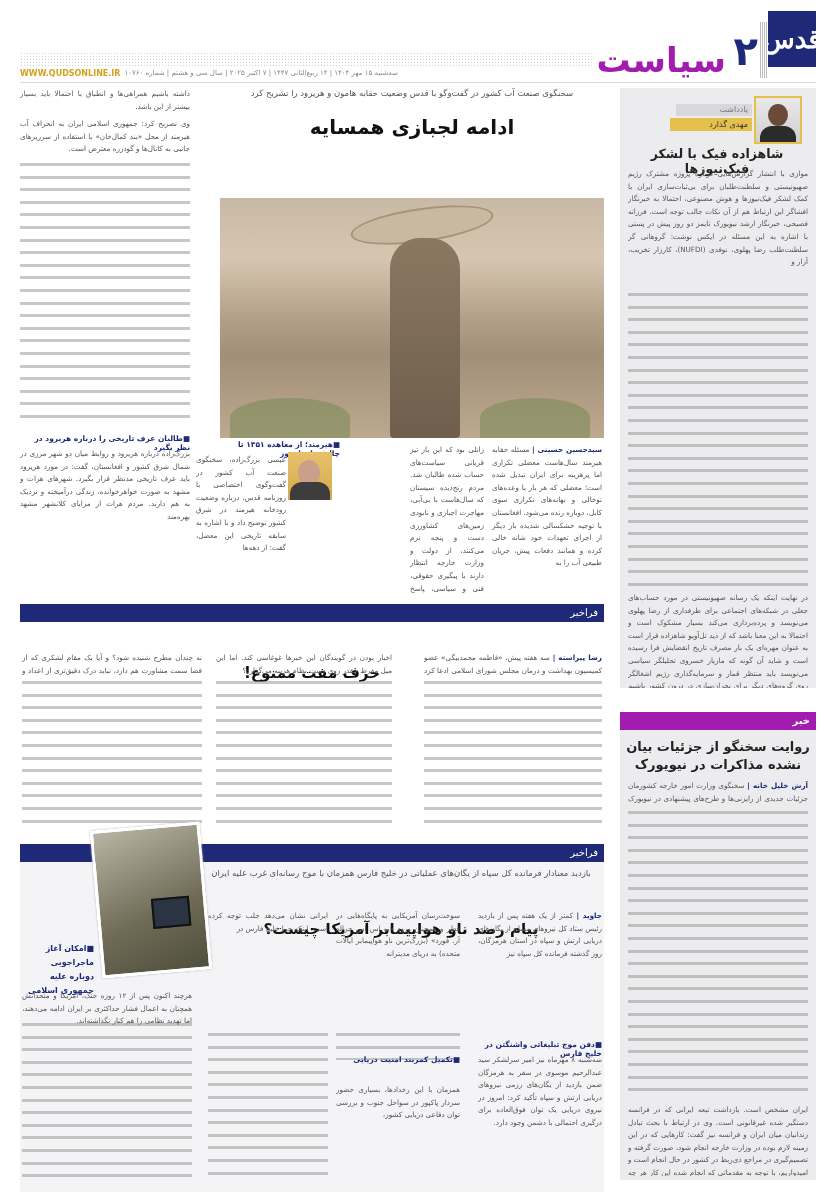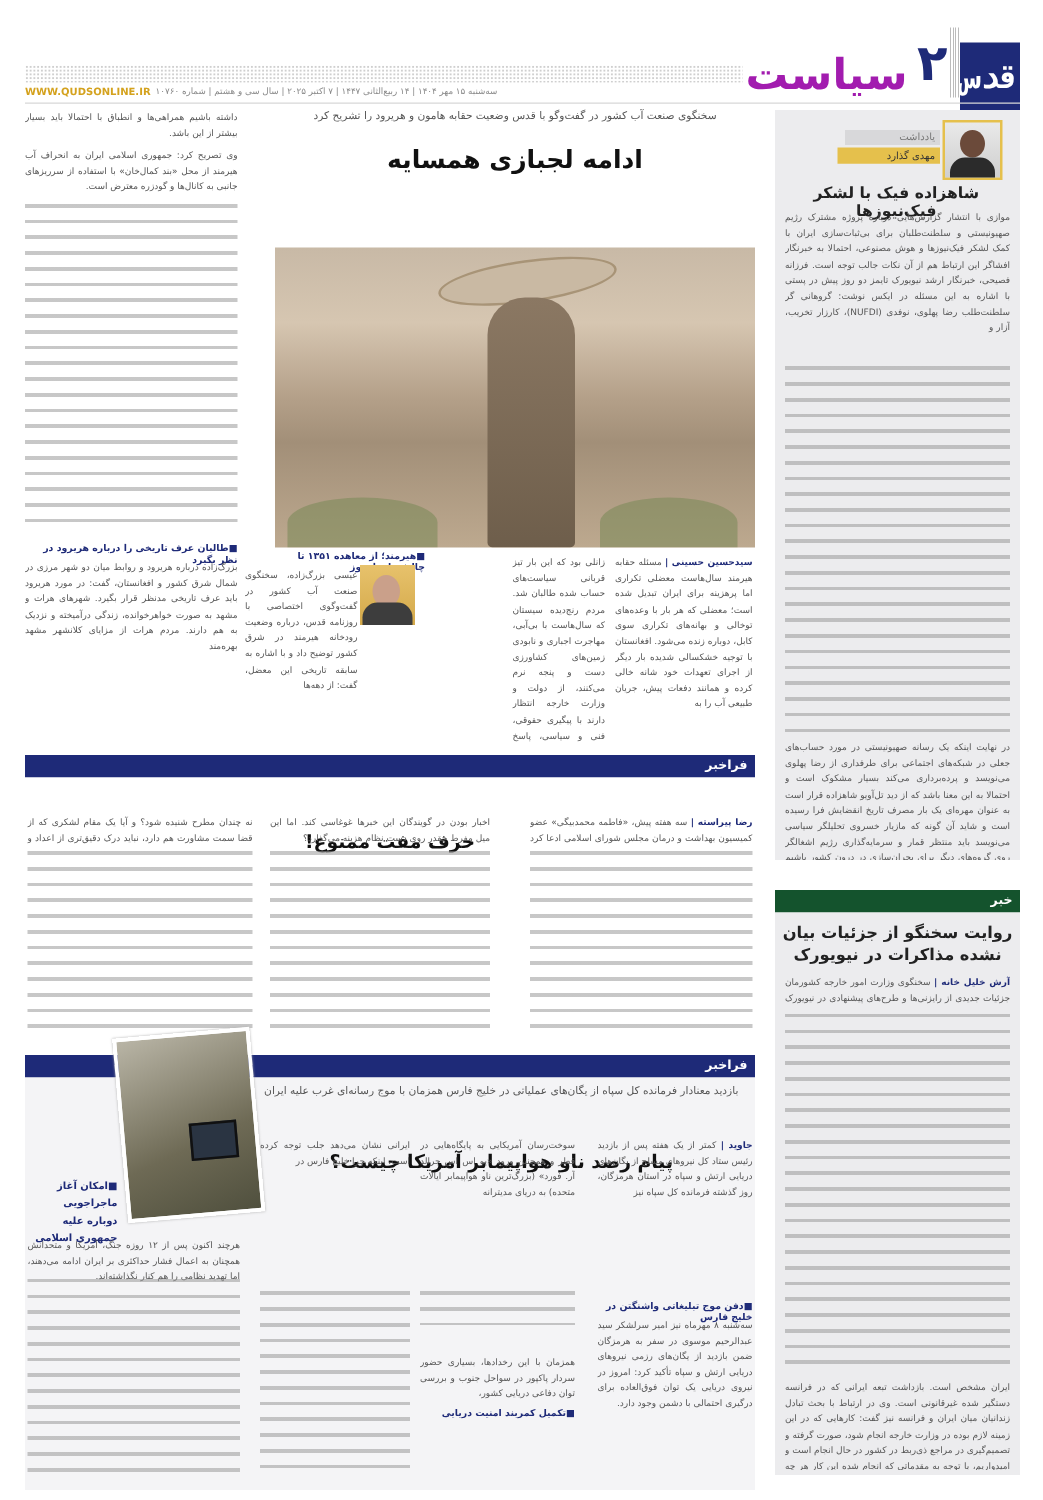--- a/index.html
+++ b/index.html
@@ -1,56 +1,56 @@
 <!DOCTYPE html>
 <html><head>
 <meta charset="utf-8">
 <style>
   html,body{margin:0;padding:0;background:#fff;}
   body{width:834px;height:1200px;position:relative;overflow:hidden;font-family:"DejaVu Sans",sans-serif;color:#222;direction:rtl;}
   .abs{position:absolute;}
   
-  .logo{right:18px;top:34px;width:48px;height:56px;background:#1e2a78;color:#fff;display:flex;align-items:center;justify-content:center;font-size:26px;font-weight:bold;font-family:Liberation Mono, monospace;}
+  .logo{right:18px;top:11px;width:48px;height:56px;background:#1e2a78;color:#fff;display:flex;align-items:center;justify-content:center;font-size:26px;font-weight:bold;font-family:Liberation Serif, serif;}
   .logo-stripe{right:66px;top:22px;width:8px;height:56px;background:repeating-linear-gradient(90deg,#bbb 0 1px,#fff 1px 2px);}
   .page-num{right:76px;top:26px;font-size:40px;font-weight:bold;color:#1e2a78;line-height:50px;}
   .section{right:108px;top:40px;font-size:34px;font-weight:bold;color:#a21caf;line-height:40px;}
   .dotband{left:20px;top:52px;right:240px;height:14px;background:radial-gradient(#cfcfcf 0.7px,transparent 0.8px) 0 0/3px 3px;}
   .infoline{left:20px;top:66px;width:560px;height:14px;font-size:7px;color:#888;display:flex;align-items:center;gap:4px;direction:rtl;justify-content:flex-end;}
   .site{color:#d4a21e;font-weight:bold;font-size:8px;direction:ltr;}
   .rule{left:20px;right:18px;top:82px;height:1px;background:#d8d8d8;}
   
   .rcol{right:18px;top:88px;width:196px;height:600px;background:#ececee;}
   .avatar{right:32px;top:96px;width:44px;height:44px;border:2px solid #e5c04c;background:linear-gradient(#e9e9e9,#cfcfcf);overflow:hidden;}
   .avatar .head{position:absolute;left:12px;top:6px;width:20px;height:22px;border-radius:50%;background:#6b4a3a;}
   .avatar .body{position:absolute;left:4px;top:28px;width:36px;height:20px;border-radius:12px 12px 0 0;background:#2b2b2b;}
   .tag-note{right:82px;top:104px;width:72px;height:12px;background:#d8d8da;font-size:8px;color:#777;text-align:right;padding-right:4px;line-height:12px;}
   .tag-author{right:82px;top:118px;width:78px;height:13px;background:#e5c04c;font-size:8px;color:#333;text-align:right;padding-right:4px;line-height:13px;}
   .note-title{right:24px;top:146px;width:186px;font-size:12.5px;font-weight:bold;text-align:center;}
   .body-text{font-size:7.2px;line-height:12.6px;color:#555;text-align:justify;direction:rtl;}
   .fill-lines{background:repeating-linear-gradient(180deg,transparent 0 3px,#9a9a9a 3px 6px,transparent 6px 12.6px);opacity:.55;}
   
-  .khabar{right:18px;top:712px;width:196px;height:18px;background:#14532d;color:#fff;font-size:10px;font-weight:bold;line-height:18px;padding-right:6px;box-sizing:border-box;}
+  .khabar{right:18px;top:712px;width:196px;height:18px;background:#a21caf;color:#fff;font-size:10px;font-weight:bold;line-height:18px;padding-right:6px;box-sizing:border-box;}
   .khabar-box{right:18px;top:730px;width:196px;height:450px;background:#ececee;}
   .news-title{right:22px;top:738px;width:188px;font-size:13px;font-weight:bold;text-align:center;line-height:18px;}
   .byline{color:#1e2a78;font-weight:bold;}
   
   .kicker{right:232px;top:88px;width:380px;font-size:8.5px;color:#555;text-align:center;}
   .headline{right:232px;top:108px;width:380px;font-size:20px;font-weight:bold;text-align:center;line-height:38px;color:#111;font-family:"DejaVu Sans",sans-serif;}
   .photo{right:230px;top:198px;width:384px;height:240px;overflow:hidden;
     background:linear-gradient(180deg,#c8b9a6 0%,#d6c6b1 25%,#b4a089 50%,#a28f78 65%,#bda98f 100%);}
   .photo .figure{position:absolute;left:170px;top:40px;width:70px;height:200px;border-radius:30px 30px 4px 4px;background:linear-gradient(#8b7863,#6e5e4b);}
   .photo .scarf{position:absolute;left:130px;top:10px;width:140px;height:30px;border-radius:50%;background:#c9b9a3;transform:rotate(-8deg);border:2px solid #a89477;}
   .photo .bush{position:absolute;bottom:0;height:40px;border-radius:50% 50% 0 0;background:#7d8b5a;opacity:.6;}
   .leftcol{left:20px;top:88px;width:170px;}
   .caption-sub{color:#1e2a78;font-weight:bold;font-size:7.5px;}
   .interview-photo{left:288px;top:452px;width:44px;height:48px;background:linear-gradient(#e7c26c,#d4a94a);overflow:hidden;}
   .interview-photo .h{position:absolute;left:10px;top:8px;width:22px;height:26px;border-radius:50%;background:#caa08a;}
   .interview-photo .b{position:absolute;left:2px;top:30px;width:40px;height:20px;border-radius:12px 12px 0 0;background:#3d3d3d;}
   
-  .fbar{left:20px;right:230px;height:18px;background:#1e2a78;color:#fff;font-size:10px;font-weight:bold;line-height:18px;padding-right:6px;box-sizing:border-box;}
+  .fbar{left:20px;right:230px;height:18px;background:#1e2a78;color:#fff;font-size:10px;font-weight:normal;line-height:18px;padding-right:6px;box-sizing:border-box;}
   .fbar-box{left:20px;right:230px;background:#f2f2f4;}
   .sec-title{font-size:15px;font-weight:bold;text-align:center;color:#111;margin-top:36px;}
   .sec-kicker{font-size:8.5px;color:#555;text-align:center;}
   .photo2{left:96px;top:826px;width:104px;height:142px;transform:rotate(-5deg);background:linear-gradient(160deg,#b9b5a6,#6e6a55 60%,#50503e);border:3px solid #fff;box-shadow:0 0 2px #aaa;}
   .photo2 .screen{position:absolute;left:52px;top:70px;width:34px;height:26px;background:#2a3442;border:2px solid #111;}
   .sidebar-note{left:24px;top:942px;width:70px;font-size:8px;color:#1e2a78;font-weight:bold;text-align:right;line-height:14px;}
 </style>
 </head>
 <body>
 
@@ -127,21 +127,21 @@
 <div class="abs fbar" style="top:844px;">فراخبر</div>
 <div class="abs fbar-box" style="top:862px;height:330px;background:#f4f4f6;"></div>
 <div class="abs sec-kicker" style="left:200px;right:232px;top:868px;">بازدید معنادار فرمانده کل سپاه از یگان‌های عملیاتی در خلیج فارس همزمان با موج رسانه‌ای غرب علیه ایران</div>
 <div class="abs sec-title" style="left:200px;right:232px;top:884px;">پیام رصد ناو هواپیمابر آمریکا چیست؟</div>
 <div class="abs body-text" style="right:232px;top:910px;width:124px;height:120px;overflow:hidden;"><span class="byline">جاوید |</span> <span>کمتر از یک هفته پس از بازدید رئیس ستاد کل نیروهای مسلح از یگان‌های دریایی ارتش و سپاه در استان هرمزگان، روز گذشته فرمانده کل سپاه نیز</span></div>
 <div class="abs body-text" style="left:336px;top:910px;width:124px;height:120px;overflow:hidden;">سوخت‌رسان آمریکایی به پایگاه‌هایی در قطر و همچنین ورود «یو اس اس جرالد آر. فورد» (بزرگ‌ترین ناو هواپیمابر ایالات متحده) به دریای مدیترانه</div>
 <div class="abs body-text" style="left:208px;top:910px;width:120px;height:120px;overflow:hidden;">ایرانی نشان می‌دهد جلب توجه کرده است. اینکه چرا خلیج فارس در</div>
 <div class="abs caption-sub" style="right:232px;top:1040px;width:124px;text-align:right;">■دفن موج تبلیغاتی واشنگتن در خلیج فارس</div>
 <div class="abs body-text" style="right:232px;top:1054px;width:124px;height:130px;overflow:hidden;">سه‌شنبه ۸ مهرماه نیز امیر سرلشکر سید عبدالرحیم موسوی در سفر به هرمزگان ضمن بازدید از یگان‌های رزمی نیروهای دریایی ارتش و سپاه تأکید کرد: امروز در نیروی دریایی یک توان فوق‌العاده برای درگیری احتمالی با دشمن وجود دارد.</div>
 <div class="abs body-text fill-lines" style="left:336px;top:1030px;width:124px;height:30px;"></div>
-<div class="abs caption-sub" style="left:336px;top:1126px;width:124px;text-align:right;">■تکمیل کمربند امنیت دریایی</div>
+<div class="abs caption-sub" style="left:336px;top:1055px;width:124px;text-align:right;">■تکمیل کمربند امنیت دریایی</div>
 <div class="abs body-text" style="left:336px;top:1084px;width:124px;height:100px;overflow:hidden;">همزمان با این رخدادها، بسیاری حضور سردار پاکپور در سواحل جنوب و بررسی توان دفاعی دریایی کشور،</div>
 <div class="abs body-text fill-lines" style="left:208px;top:1030px;width:120px;height:154px;"></div>
 
 <div class="abs photo2">
     <div class="screen"></div>
   </div>
 <div class="abs sidebar-note">■امکان آغاز ماجراجویی دوباره علیه جمهوری اسلامی</div>
 <div class="abs body-text" style="left:22px;top:990px;width:170px;height:196px;overflow:hidden;">هرچند اکنون پس از ۱۲ روزه جنگ، آمریکا و متحدانش همچنان به اعمال فشار حداکثری بر ایران ادامه می‌دهند، اما تهدید نظامی را هم کنار نگذاشته‌اند.</div>
 <div class="abs body-text fill-lines" style="left:22px;top:1020px;width:170px;height:166px;"></div>
 

